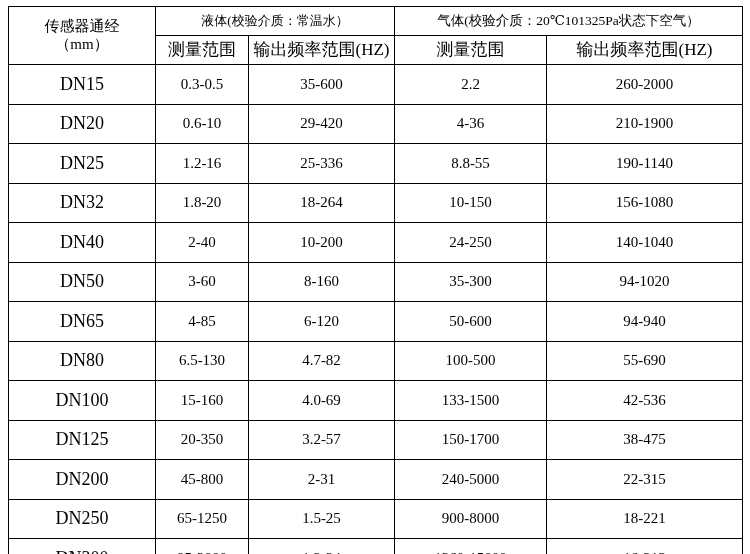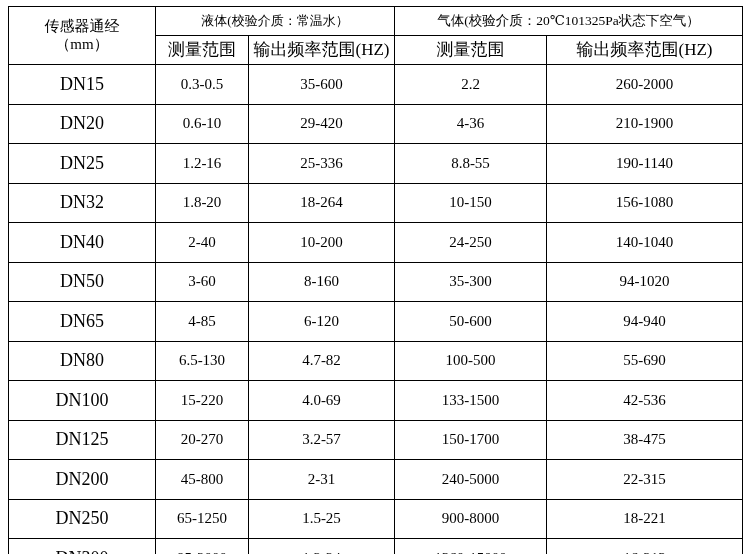--- a/index.html
+++ b/index.html
@@ -149,28 +149,28 @@
       </tr>
       <tr>
         <td class="cell dn">DN80</td>
         <td class="cell">6.5-130</td>
         <td class="cell">4.7-82</td>
         <td class="cell">100-500</td>
         <td class="cell">55-690</td>
       </tr>
       <tr>
         <td class="cell dn">DN100</td>
-        <td class="cell">15-220</td>
+        <td class="cell">15-160</td>
         <td class="cell">4.0-69</td>
         <td class="cell">133-1500</td>
         <td class="cell">42-536</td>
       </tr>
       <tr>
         <td class="cell dn">DN125</td>
-        <td class="cell">20-270</td>
+        <td class="cell">20-350</td>
         <td class="cell">3.2-57</td>
         <td class="cell">150-1700</td>
         <td class="cell">38-475</td>
       </tr>
       <tr>
         <td class="cell dn">DN200</td>
         <td class="cell">45-800</td>
         <td class="cell">2-31</td>
         <td class="cell">240-5000</td>
         <td class="cell">22-315</td>

